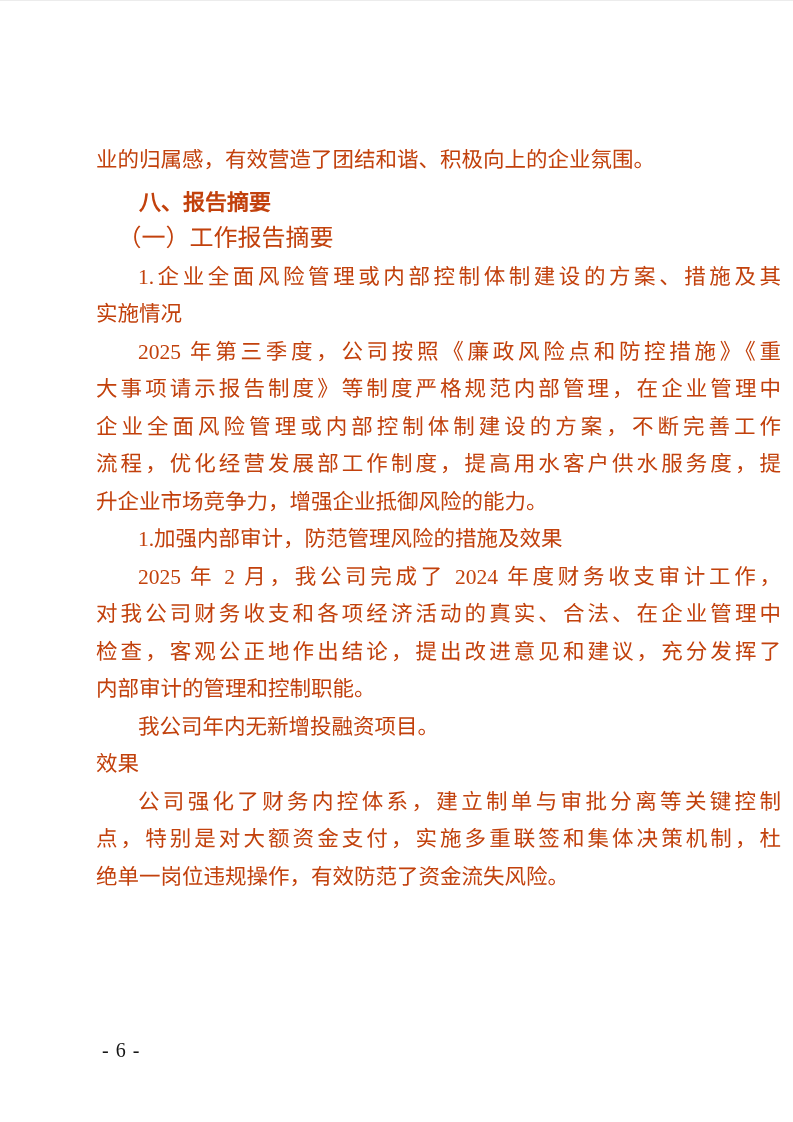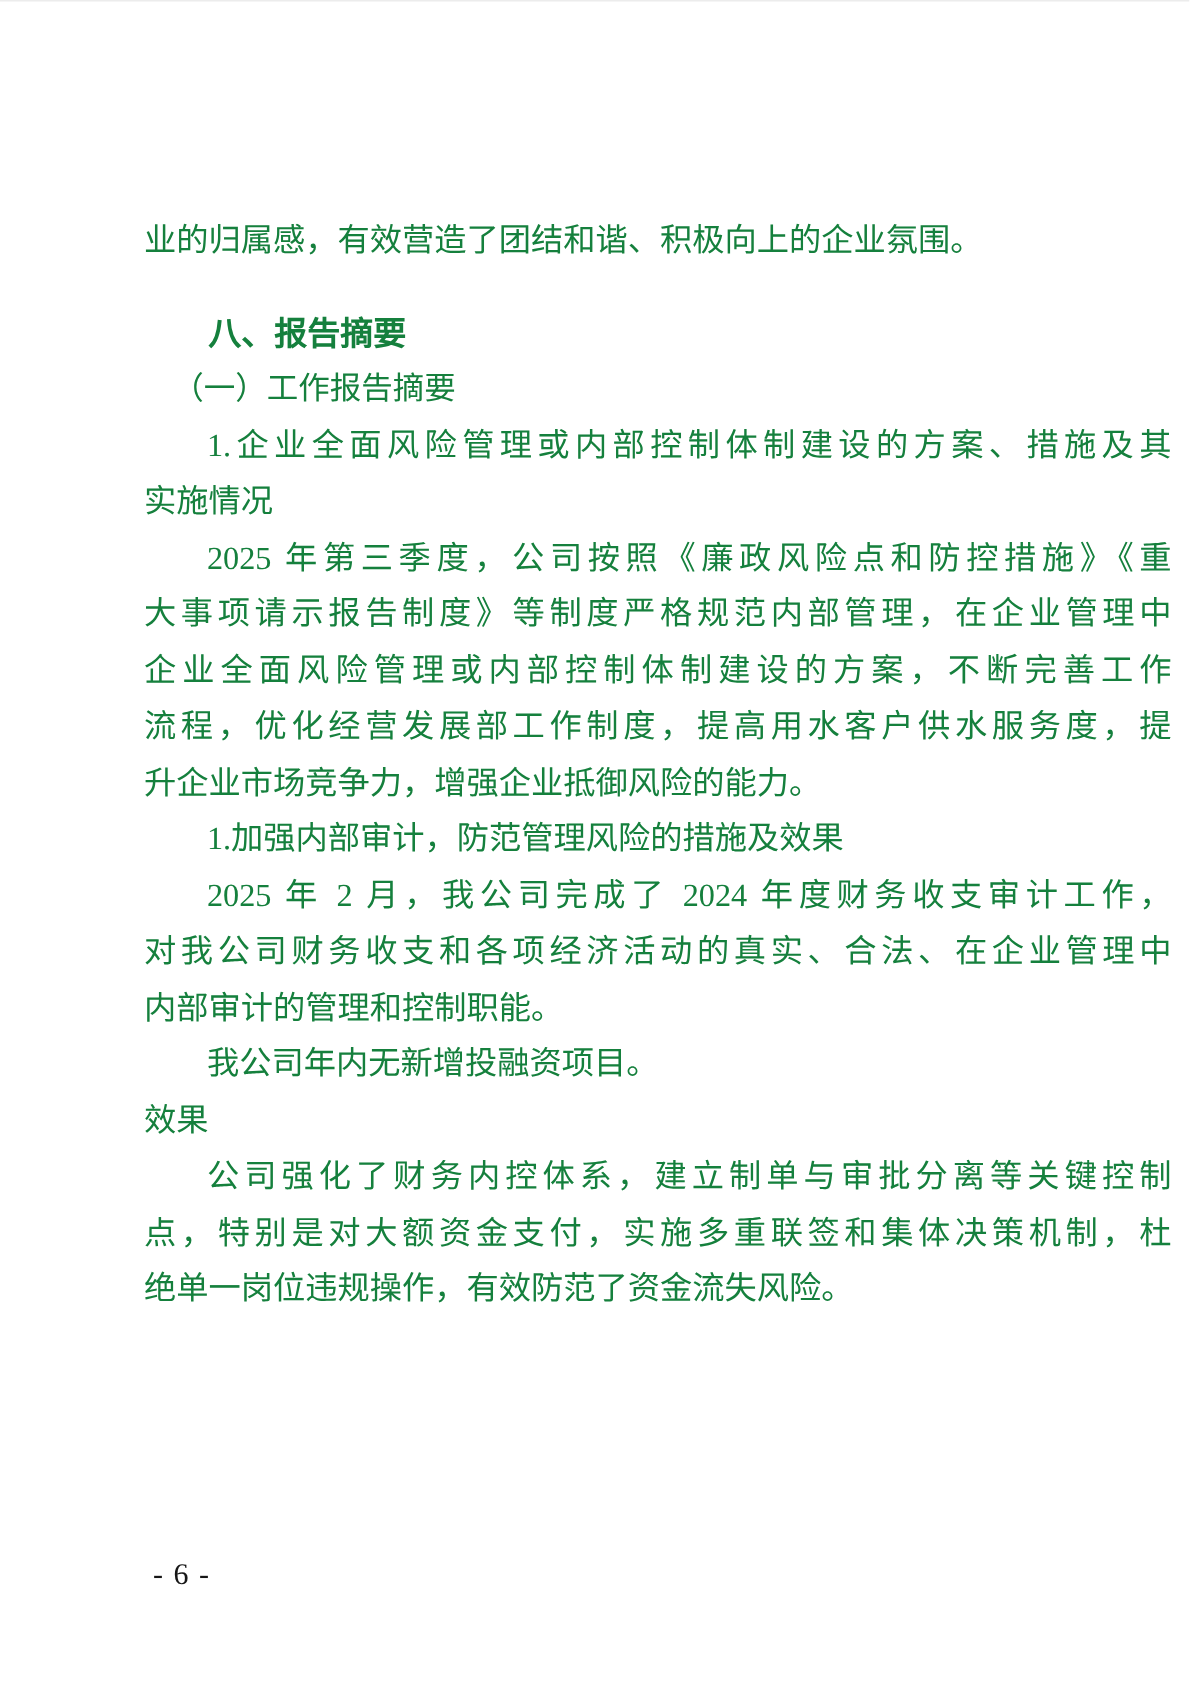--- a/index.html
+++ b/index.html
@@ -19,21 +19,21 @@
   .content {
     position: absolute;
     left: 96px;
     top: 141px;
     width: 685px;
   }
   .ln {
     font-family: "Liberation Serif", "DejaVu Serif", serif;
     font-size: 21.5px;
     line-height: 37.5px;
-    color: #15803d;
+    color: #c2410c;
     text-align: left;
     white-space: normal;
     letter-spacing: 0;
   }
   
   .fill {
     text-align: justify;
     text-align-last: justify;
   }
   
@@ -42,26 +42,26 @@
   }
   
   .ind-sub {
     text-indent: 0.9em;
   }
   
   .heading {
     font-family: "Liberation Sans", "DejaVu Sans", sans-serif;
     font-weight: 700;
     font-size: 22px;
-    margin-top: 24px;
+    margin-top: 4px;
   }
   
   .subheading {
-    font-family: Liberation Sans, sans-serif;
-    font-size: 21px;
+    font-family: Liberation Mono, monospace;
+    font-size: 24px;
   }
   .page-number {
     position: absolute;
     left: 102px;
     top: 1038px;
     font-family: "Liberation Serif", "DejaVu Serif", serif;
     font-size: 20px;
     color: #161616;
     letter-spacing: 1px;
   }
@@ -77,20 +77,21 @@
     <div class="ln ind fill">1.企业全面风险管理或内部控制体制建设的方案、措施及其</div>
     <div class="ln">实施情况</div>
     <div class="ln ind fill">2025 年第三季度，公司按照《廉政风险点和防控措施》《重</div>
     <div class="ln fill">大事项请示报告制度》等制度严格规范内部管理，在企业管理中</div>
     <div class="ln fill">企业全面风险管理或内部控制体制建设的方案，不断完善工作</div>
     <div class="ln fill">流程，优化经营发展部工作制度，提高用水客户供水服务度，提</div>
     <div class="ln">升企业市场竞争力，增强企业抵御风险的能力。</div>
     <div class="ln ind">1.加强内部审计，防范管理风险的措施及效果</div>
     <div class="ln ind fill">2025 年 2 月，我公司完成了 2024 年度财务收支审计工作，</div>
     <div class="ln fill">对我公司财务收支和各项经济活动的真实、合法、在企业管理中</div>
+    <div class="ln fill">检查，客观公正地作出结论，提出改进意见和建议，充分发挥了</div>
     <div class="ln">内部审计的管理和控制职能。</div>
     <div class="ln ind">我公司年内无新增投融资项目。</div>
     <div class="ln">效果</div>
     <div class="ln ind fill">公司强化了财务内控体系，建立制单与审批分离等关键控制</div>
     <div class="ln fill">点，特别是对大额资金支付，实施多重联签和集体决策机制，杜</div>
     <div class="ln">绝单一岗位违规操作，有效防范了资金流失风险。</div>
   </div>
 
   <div class="page-number">- 6 -</div>
 </div>

